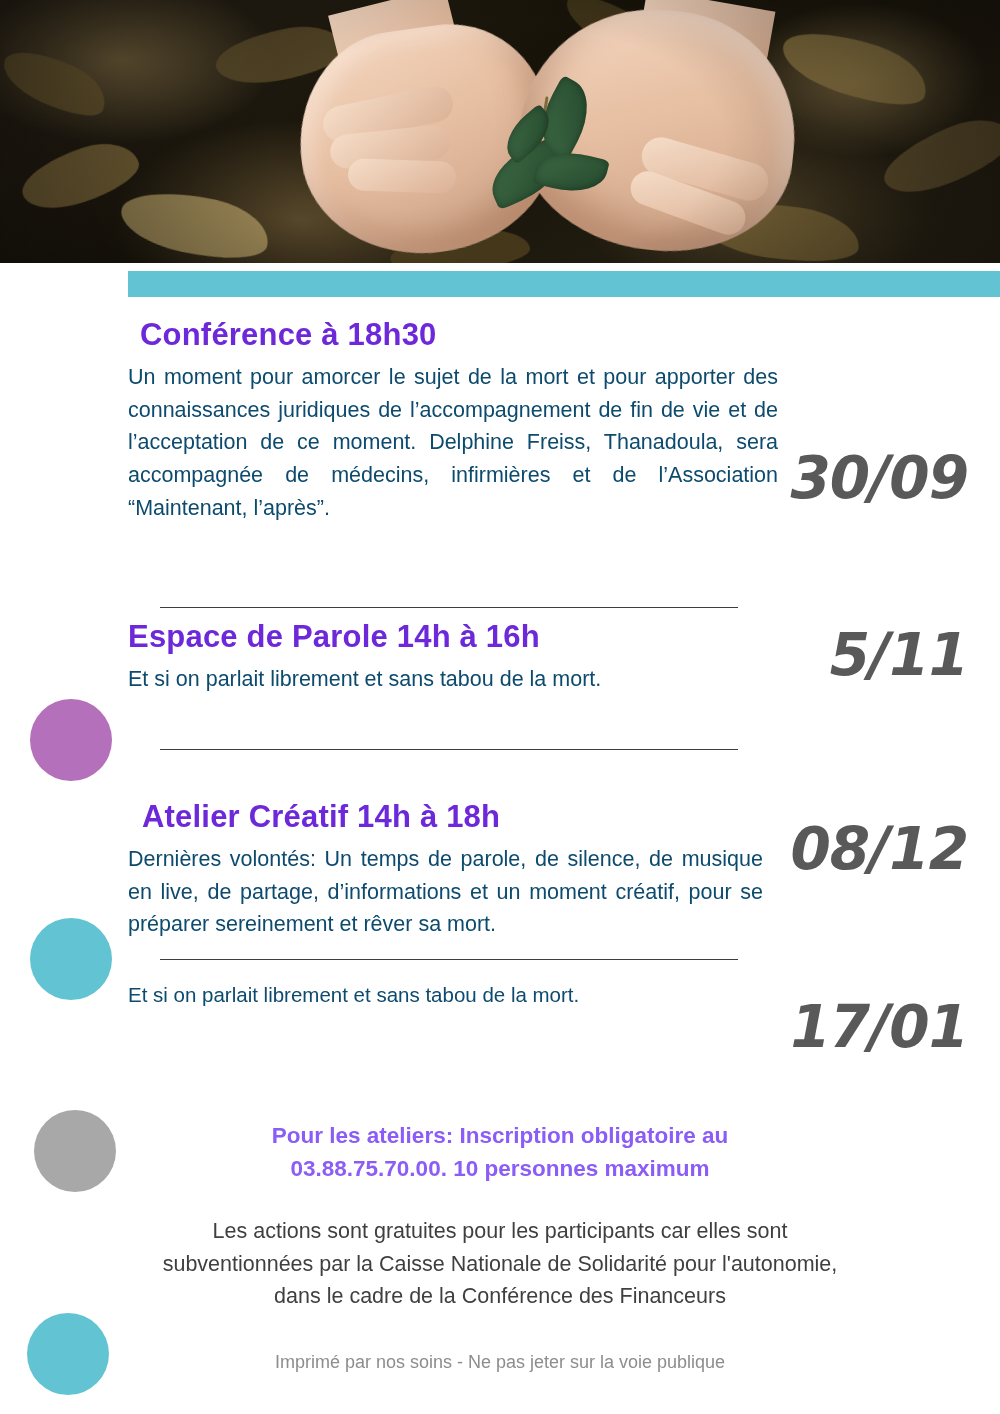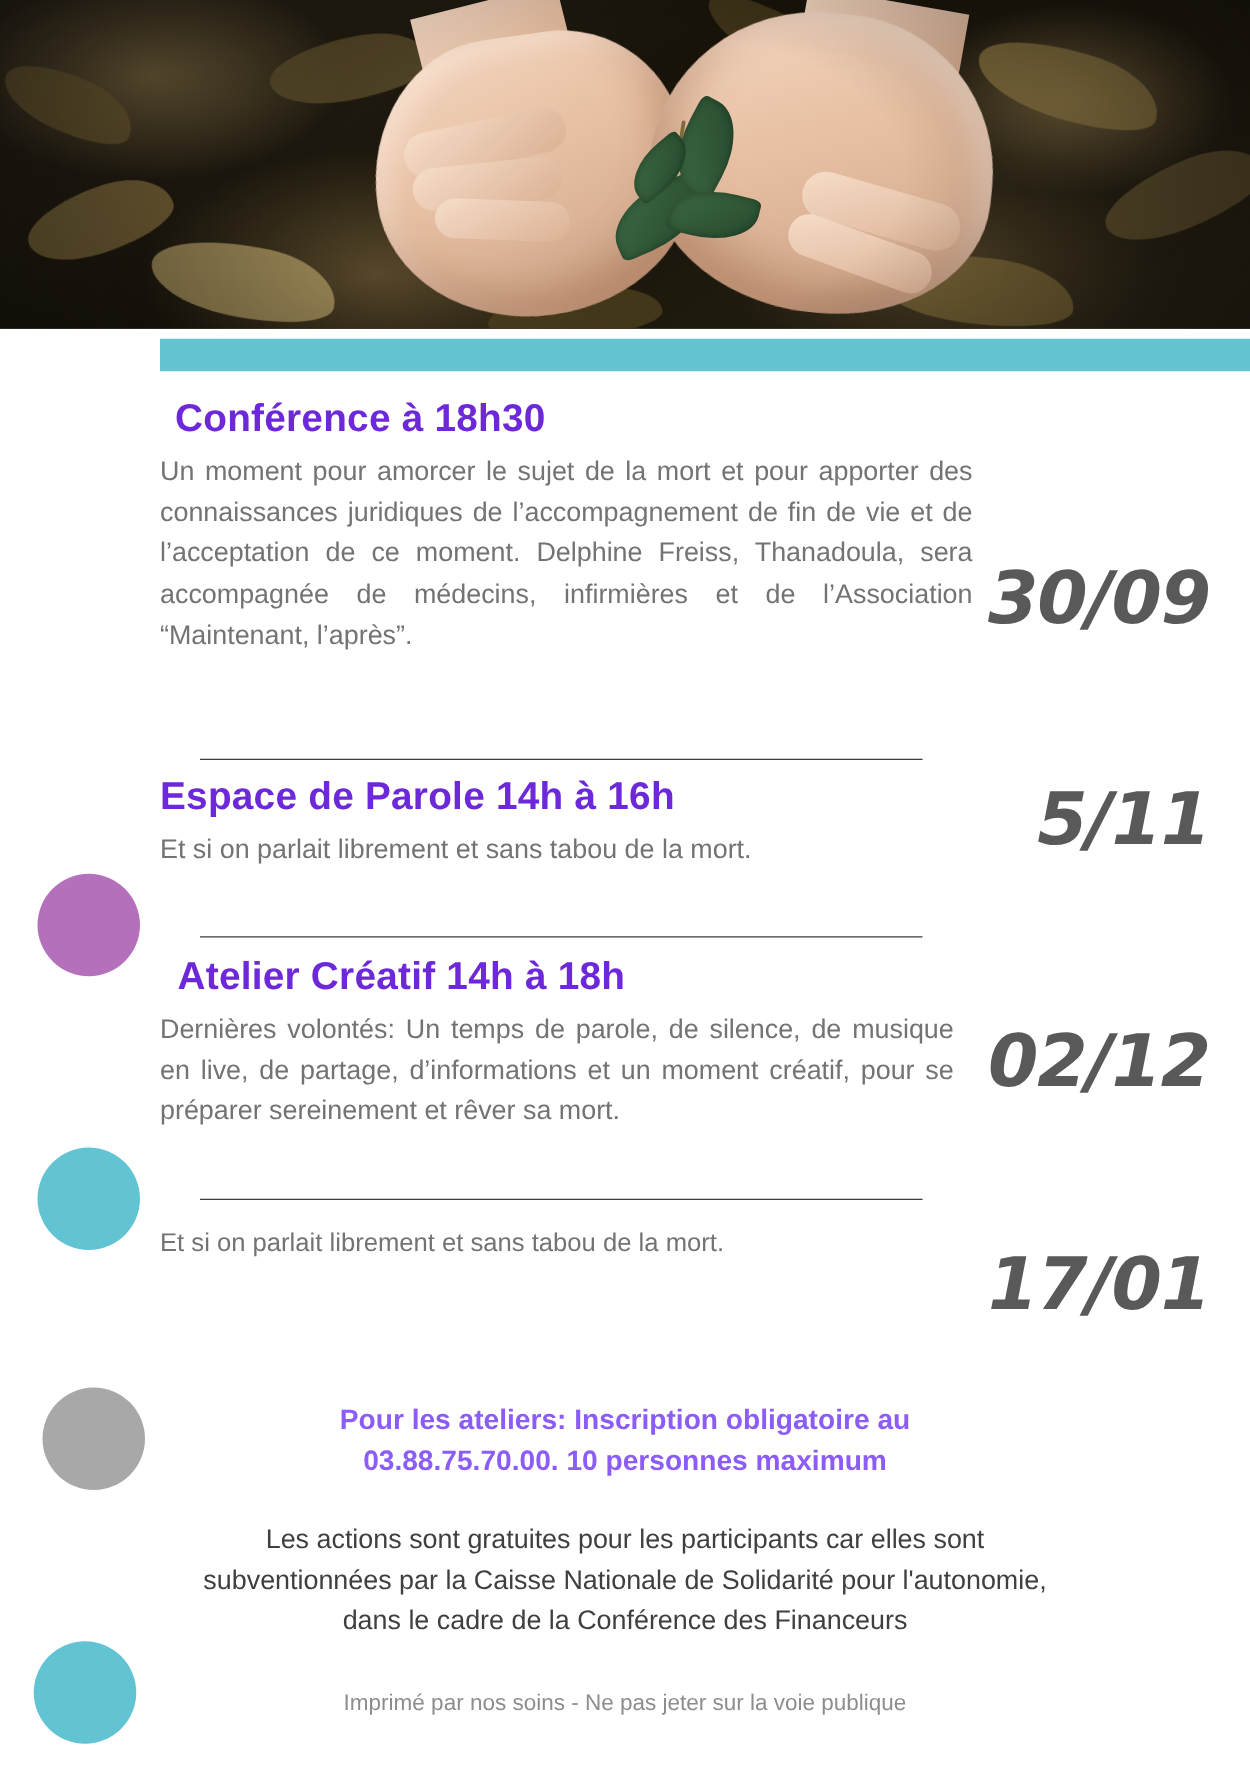--- a/index.html
+++ b/index.html
@@ -139,21 +139,21 @@
     margin: 0;
     font-size: 31px;
     font-weight: 700;
     color: #6d28d9;
     letter-spacing: .2px;
   }
   .event p {
     margin: 8px 0 0 0;
     font-size: 21.5px;
     line-height: 1.52;
-    color: #737373;
+    color: #0c4a6e;
     text-align: justify;
     hyphens: none;
   }
   .event p.nojust { text-align: left; }
   .event p b { font-weight: 400; }
 
   .divider {
     position: absolute;
     left: 160px;
     width: 578px;
@@ -165,21 +165,21 @@
   #ev1 { top: 20px; }
   #ev1 h2 { margin-left: 12px; }
   #ev1 .date { top: 127px; }
   #ev1 p { width: 650px; }
 
   #ev2 { top: 322px; }
   #ev2 .date { top: 2px; }
   #ev2 p { width: 660px; }
 
   #ev3 { top: 466px; }
-  #ev3 h2 { margin-left: 14px; }
+  #ev3 h2 { margin-left: 14px; margin-top: 36px; }
   #ev3 .date { top: 52px; }
   #ev3 p { width: 635px; }
 
   #ev4 { top: 674px; }
   #ev4 .date { top: 22px; }
   #ev4 p { width: 620px; font-size: 20.5px; }
 
   #div1 { top: 310px; }
   #div2 { top: 452px; }
   #div3 { top: 662px; }
@@ -269,21 +269,21 @@
 
   <div class="event" id="ev2">
     <div class="date">5/11</div>
     <h2>Espace de Parole 14h à 16h</h2>
     <p class="nojust">Et si on parlait librement et sans tabou de la mort.</p>
   </div>
 
   <div class="divider" id="div2"></div>
 
   <div class="event" id="ev3">
-    <div class="date">02/12</div>
+    <div class="date">08/12</div>
     <h2>Atelier Créatif 14h à 18h</h2>
     <p><b>Dernières volontés</b><span>: Un temps de parole, de silence, de musique en live, de partage, d’informations et un moment créatif, pour se préparer sereinement et rêver sa mort.</span></p>
   </div>
 
   <div class="divider" id="div3"></div>
 
   <div class="event" id="ev4">
     <div class="date">17/01</div>
     <p class="nojust">Et si on parlait librement et sans tabou de la mort.</p>
   </div>

